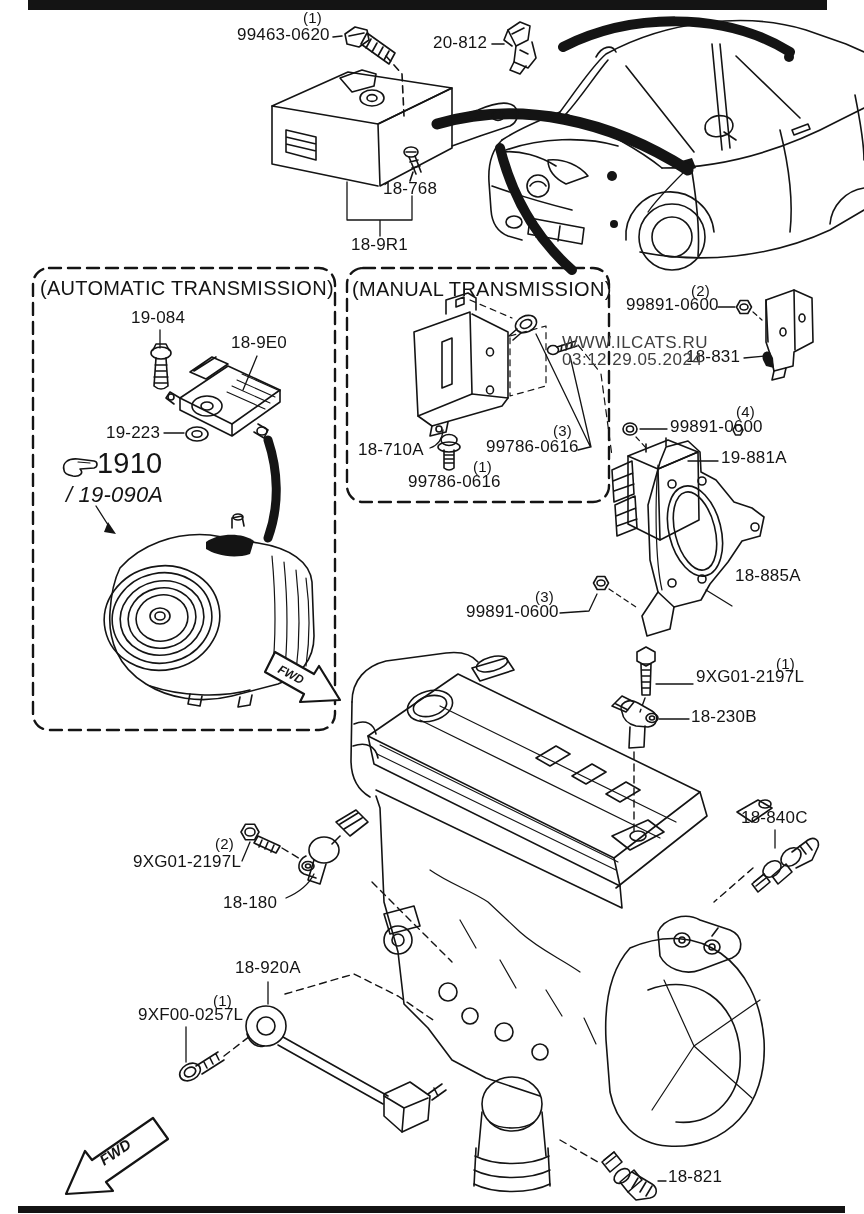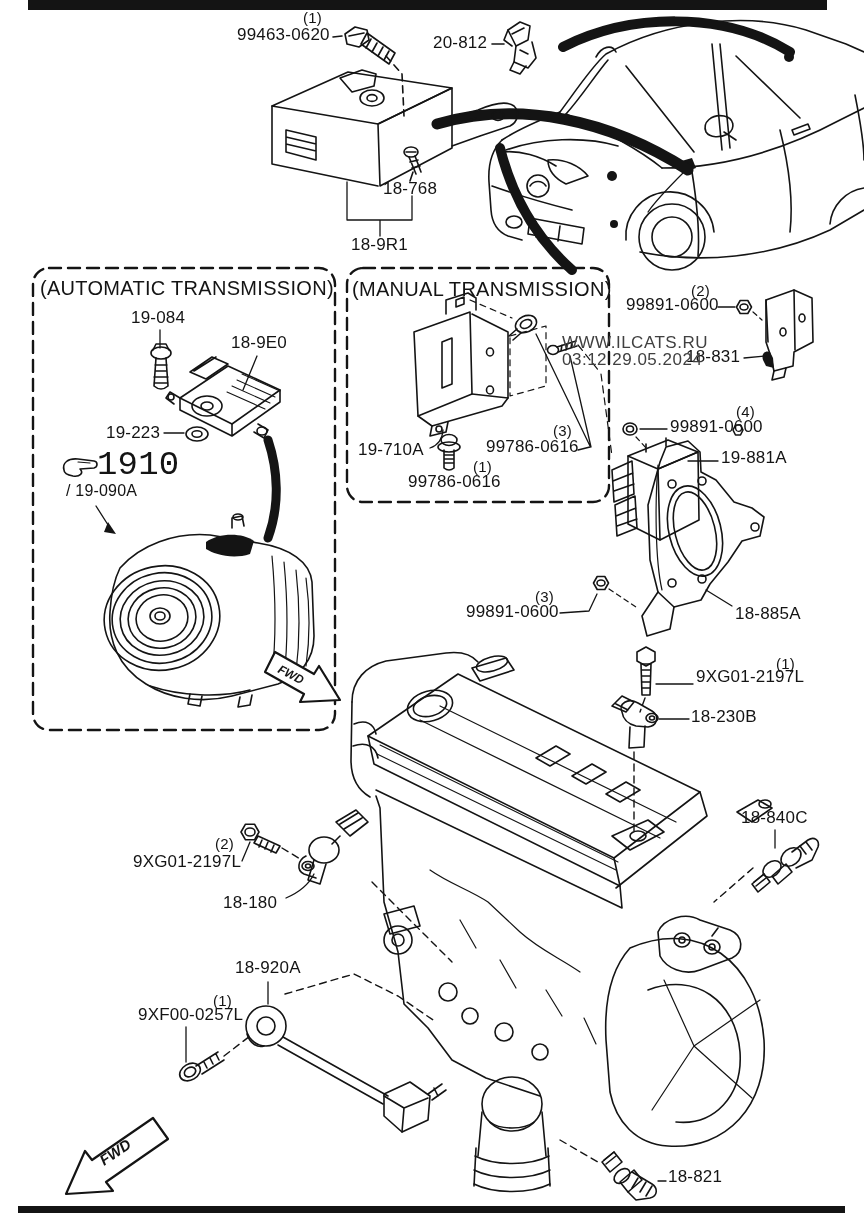--- a/index.html
+++ b/index.html
@@ -7,22 +7,22 @@
     position:relative;width:864px;height:1214px;background:#ffffff;
     font-family:"Liberation Sans",sans-serif;overflow:hidden;margin:0 auto;
   }
   .art{position:absolute;left:0;top:0;}
   .lbl{
     position:absolute;white-space:nowrap;color:#141414;
     font-size:17px;line-height:1.05;letter-spacing:0.2px;
   }
   .qty{font-size:15px;}
   .boxtitle{font-size:20px;letter-spacing:0.3px;}
-  .big{font-size:34px;font-family:Liberation Mono, monospace;}
-  .mid{font-size:16px;}
+  .big{font-size:29px;}
+  .mid{font-size:22px;font-style:italic;}
   .wm{color:#404040;font-size:17px;letter-spacing:0.5px;}
   svg text.fwd{
     font-family:"Liberation Sans",sans-serif;font-style:italic;font-weight:bold;
     fill:#141414;
   }
 </style>
 </head>
 <body>
 
 <div class="page">
@@ -385,37 +385,37 @@
   <div class="lbl" style="left:351px;top:236px">18-9R1</div>
 
   <div class="lbl boxtitle" style="left:40px;top:278px">(AUTOMATIC TRANSMISSION)</div>
   <div class="lbl" style="left:131px;top:309px">19-084</div>
   <div class="lbl" style="left:231px;top:334px">18-9E0</div>
   <div class="lbl" style="left:106px;top:424px">19-223</div>
   <div class="lbl big" style="left:97px;top:448px">1910</div>
   <div class="lbl mid" style="left:66px;top:483px">/ 19-090A</div>
 
   <div class="lbl boxtitle" style="left:352px;top:279px">(MANUAL TRANSMISSION)</div>
-  <div class="lbl" style="left:358px;top:441px">19-710A</div>
+  <div class="lbl" style="left:358px;top:441px">18-710A</div>
   <div class="lbl qty" style="left:553px;top:423px">(3)</div>
   <div class="lbl" style="left:486px;top:438px">99786-0616</div>
   <div class="lbl qty" style="left:473px;top:459px">(1)</div>
   <div class="lbl" style="left:408px;top:473px">99786-0616</div>
 
   <div class="lbl qty" style="left:691px;top:283px">(2)</div>
   <div class="lbl" style="left:626px;top:296px">99891-0600</div>
   <div class="lbl" style="left:686px;top:348px">18-831</div>
 
   <div class="lbl wm" style="left:562px;top:334px">WWW.ILCATS.RU</div>
   <div class="lbl wm" style="left:562px;top:351px">03:12 29.05.2024</div>
 
   <div class="lbl qty" style="left:736px;top:404px">(4)</div>
   <div class="lbl" style="left:670px;top:418px">99891-0600</div>
   <div class="lbl" style="left:721px;top:449px">19-881A</div>
-  <div class="lbl" style="left:735px;top:605px">18-885A</div>
+  <div class="lbl" style="left:735px;top:567px">18-885A</div>
   <div class="lbl qty" style="left:535px;top:589px">(3)</div>
   <div class="lbl" style="left:466px;top:603px">99891-0600</div>
 
   <div class="lbl qty" style="left:776px;top:656px">(1)</div>
   <div class="lbl" style="left:696px;top:668px">9XG01-2197L</div>
   <div class="lbl" style="left:691px;top:708px">18-230B</div>
   <div class="lbl" style="left:741px;top:809px">18-840C</div>
 
   <div class="lbl qty" style="left:215px;top:836px">(2)</div>
   <div class="lbl" style="left:133px;top:853px">9XG01-2197L</div>

